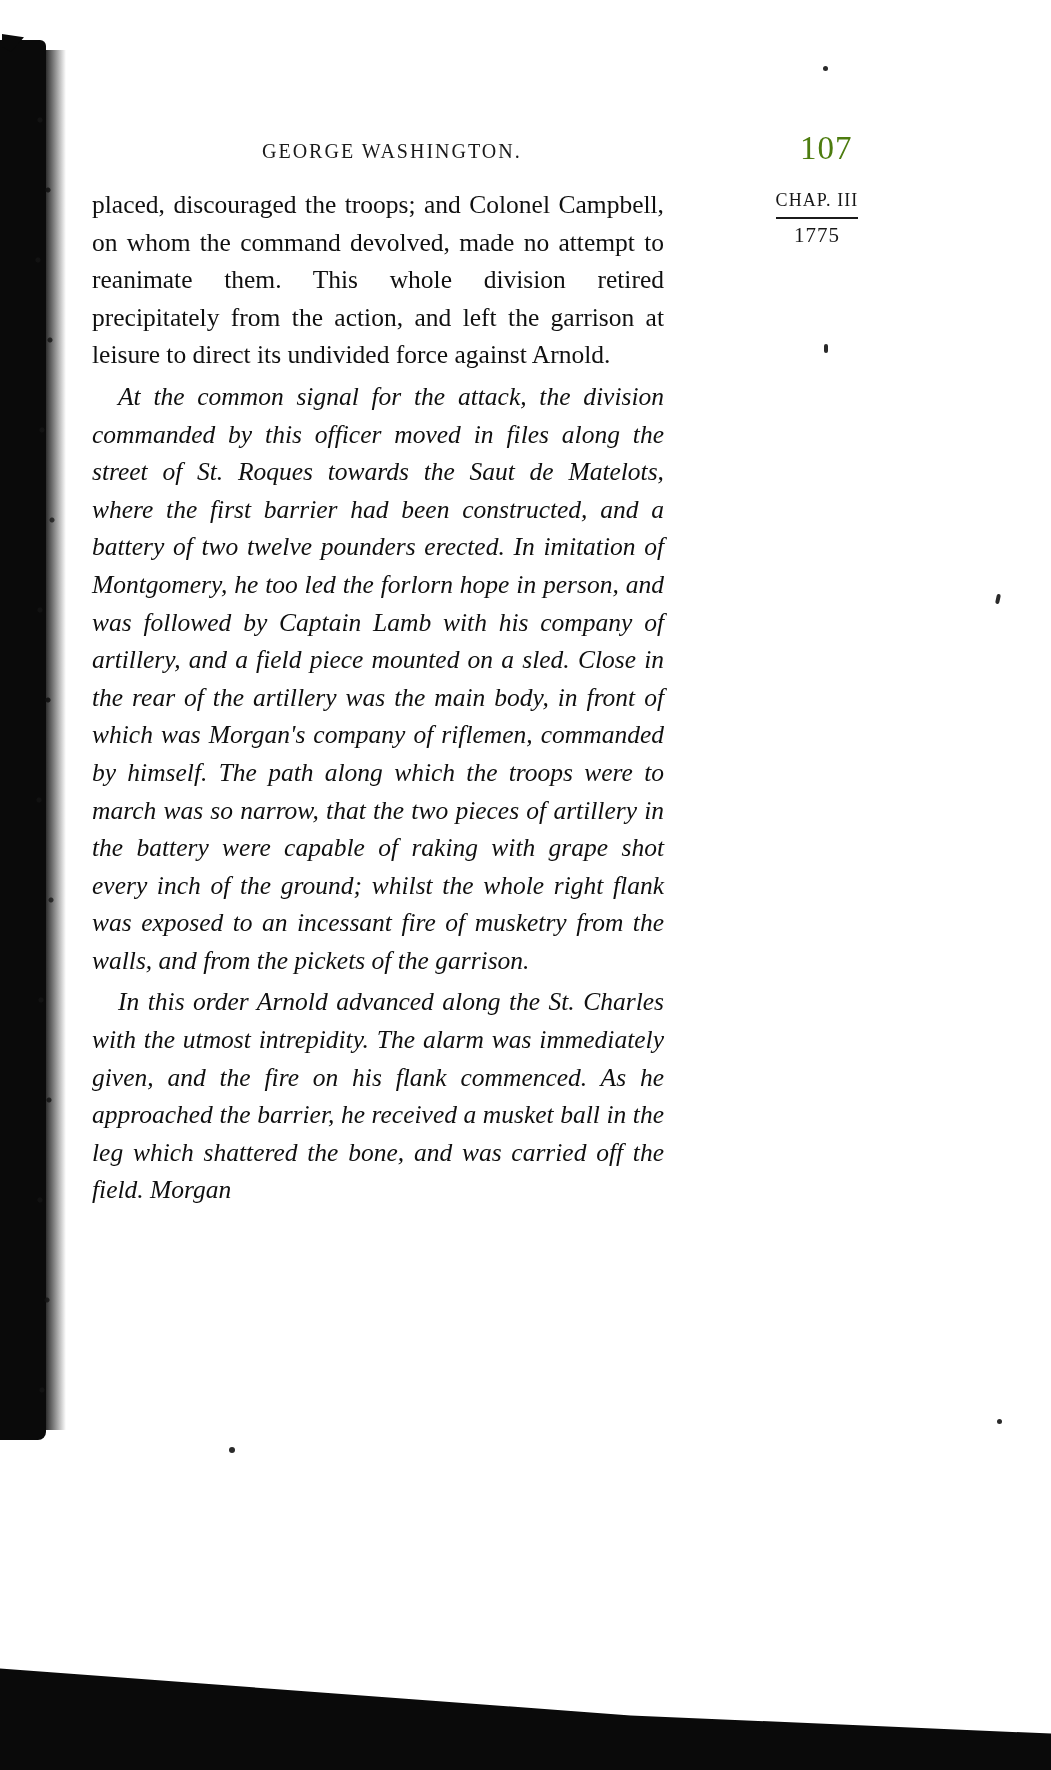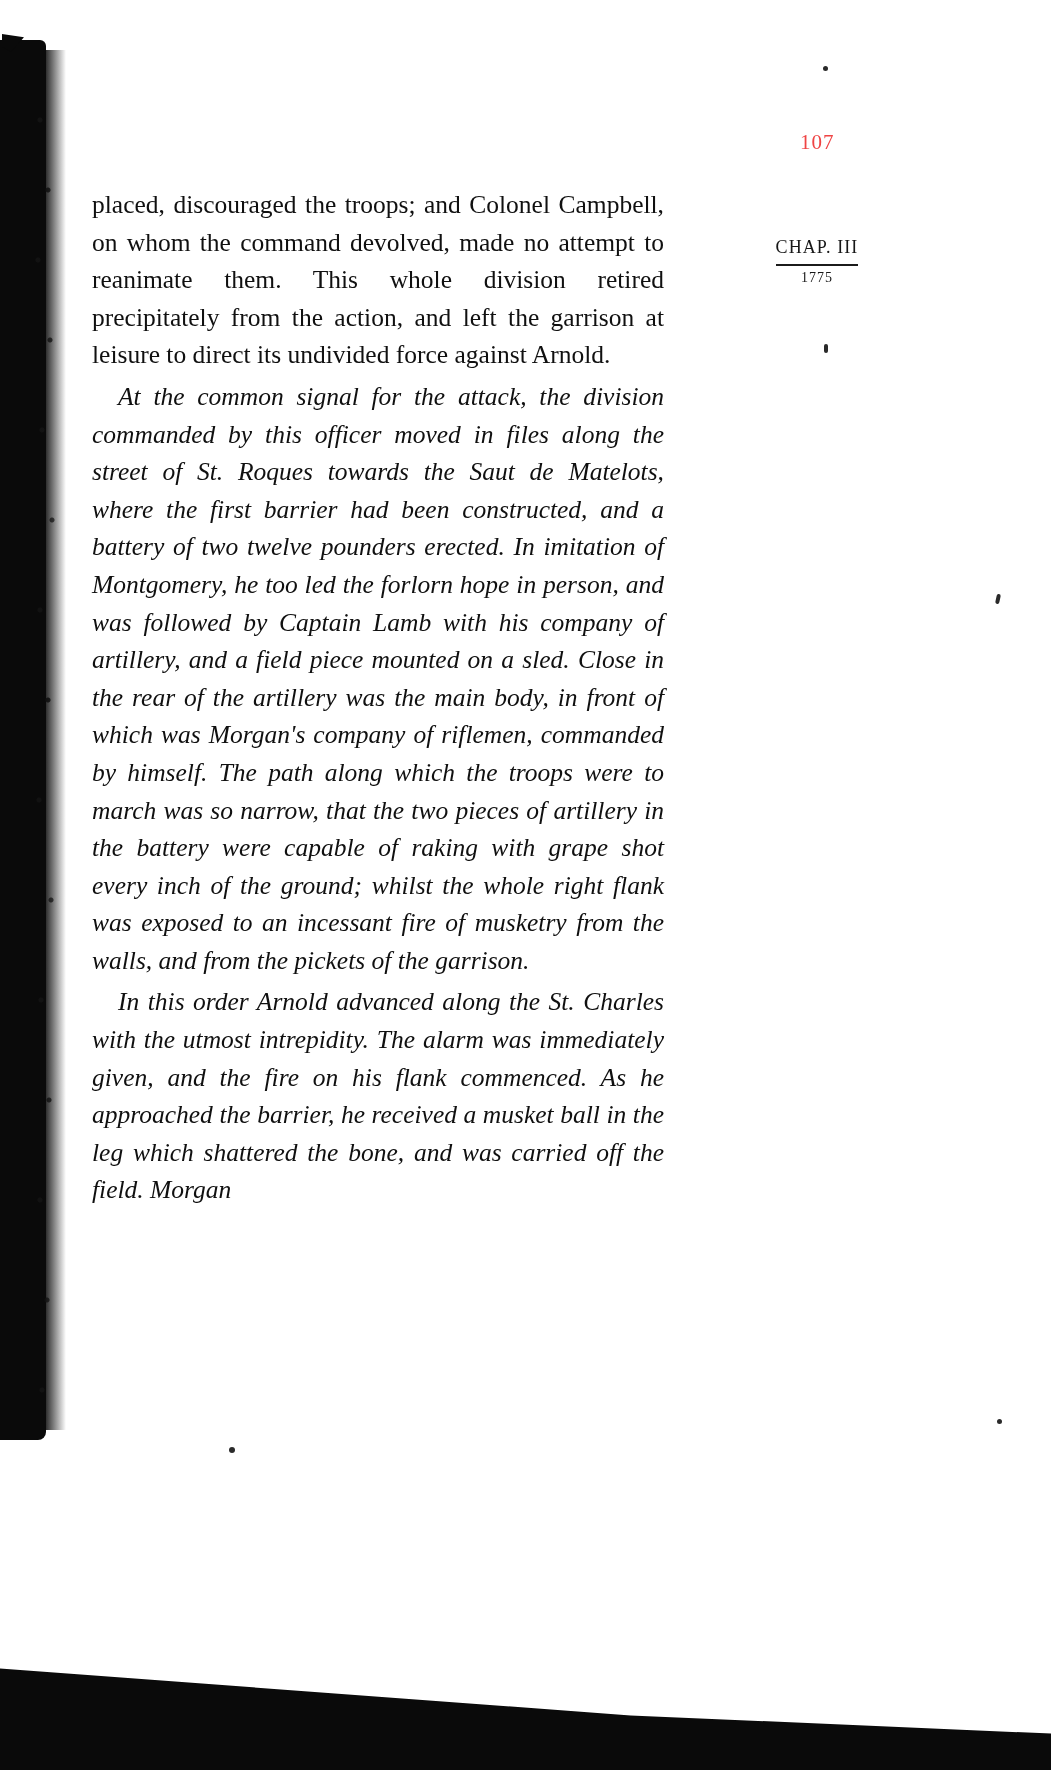--- a/index.html
+++ b/index.html
@@ -94,22 +94,22 @@
     font-variant: small-caps;
     font-size: 20px;
     letter-spacing: 2.0px;
     color: #1a1a1a;
     font-family: "Liberation Serif", serif;
   }
   .folio {
     position: absolute;
     left: 800px;
     top: 130px;
-    font-size: 21px;
-    color: #ef4444;
+    font-size: 33px;
+    color: #4d7c0f;
     letter-spacing: 1px;
   }
 
   .textblock {
     position: absolute;
     left: 88px;
     top: 182px;
     width: 580px;
     font-size: 25.5px;
     line-height: 37.6px;
@@ -125,36 +125,35 @@
   }
 
   
   .margin-note {
     position: absolute;
     left: 752px;
     top: 190px;
     width: 130px;
     text-align: center;
     color: #171717;
-    margin-top: 47px;
   }
   .margin-chap {
     font-variant: small-caps;
     font-size: 18px;
     letter-spacing: 1.1px;
     white-space: nowrap;
   }
   .margin-rule {
     width: 82px;
     height: 2px;
     background: #1b1b1b;
     margin: 6px auto 4px auto;
   }
   .margin-year {
-    font-size: 14px;
+    font-size: 21px;
     letter-spacing: 1px;
   }
 
   .speck {
     position: absolute;
     background: #2a2a2a;
     border-radius: 50%;
   }
   .speck-a { left: 823px; top: 66px; width: 5px; height: 5px; }
   .speck-b { left: 824px; top: 344px; width: 4px; height: 9px; border-radius: 2px; }
@@ -165,20 +164,21 @@
 </head>
 <body>
 
 <div class="page">
 
   <div class="scan-gutter">
     <div class="scan-gutter-speckle"></div>
   </div>
   <div class="scan-corner-mark"></div>
 
+  <div class="running-head">GEORGE WASHINGTON.</div>
   <div class="folio">107</div>
 
   <div class="margin-note">
     <div class="margin-chap">CHAP. III</div>
     <div class="margin-rule"></div>
     <div class="margin-year">1775</div>
   </div>
 
   <div class="textblock">
     <p>placed, discouraged the troops; and Colonel Campbell, on whom the command devolved, made no attempt to reanimate them. This whole division retired precipitately from the action, and left the garrison at leisure to direct its undivided force against Arnold.</p>

